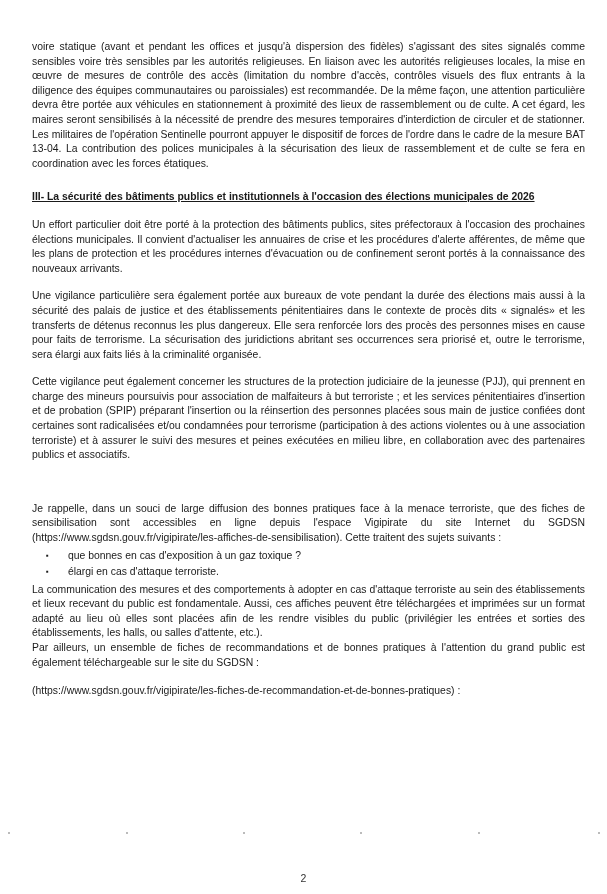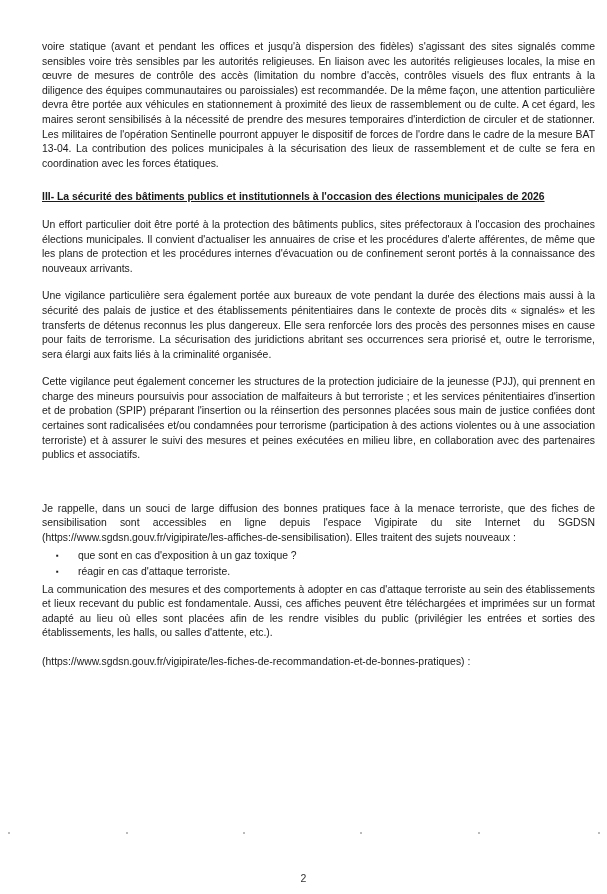--- a/index.html
+++ b/index.html
@@ -1,18 +1,18 @@
 <!DOCTYPE html>
 <html><head>
   <meta charset="utf-8">
   <style>
     html, body { margin: 0; padding: 0; background: #ffffff; }
     body { width: 607px; height: 894px; position: relative; overflow: hidden;
       font-family: "Liberation Sans", sans-serif; color: #1a1a1a; }
-    .page { position: absolute; left: 42px; top: 40px; width: 553px; }
+    .page { position: absolute; left: 32px; top: 40px; width: 553px; }
     p { margin: 0; font-size: 10.4px; line-height: 14.6px; text-align: justify; }
     .gap { height: 14px; }
     .heading { font-weight: bold; text-decoration: underline; font-size: 10.4px; line-height: 14.6px; }
     a { color: #1a1a1a; }
     ul { margin: 2px 0 2px 0; padding-left: 36px; list-style: none; }
     ul li { font-size: 10.4px; line-height: 16.5px; position: relative; }
     ul li .bullet { position: absolute; left: -22px; top: 0; font-size: 8px; }
     .page-number { position: absolute; top: 872px; left: 0; width: 607px; text-align: center; font-size: 10.5px; color: #333; }
     .dots { position: absolute; top: 832px; left: 0; width: 607px; height: 2px; }
     .dots span { position: absolute; width: 1.5px; height: 1.5px; background: #bbb; }
@@ -25,26 +25,27 @@
   <div class="gap" style="height:19px"></div>
   <p class="heading">III- La sécurité des bâtiments publics et institutionnels à l'occasion des élections municipales de 2026</p>
   <div class="gap" style="height:13px"></div>
   <p>Un effort particulier doit être porté à la protection des bâtiments publics, sites préfectoraux à l'occasion des prochaines élections municipales. Il convient d'actualiser les annuaires de crise et les procédures d'alerte afférentes, de même que les plans de protection et les procédures internes d'évacuation ou de confinement seront portés à la connaissance des nouveaux arrivants.</p>
   <div class="gap" style="height:13px"></div>
   <p>Une vigilance particulière sera également portée aux bureaux de vote pendant la durée des élections mais aussi à la sécurité des palais de justice et des établissements pénitentiaires dans le contexte de procès dits « signalés» et les transferts de détenus reconnus les plus dangereux. Elle sera renforcée lors des procès des personnes mises en cause pour faits de terrorisme. La sécurisation des juridictions abritant ses occurrences sera priorisé et, outre le terrorisme, sera élargi aux faits liés à la criminalité organisée.</p>
   <div class="gap" style="height:13px"></div>
   <p>Cette vigilance peut également concerner les structures de la protection judiciaire de la jeunesse (PJJ), qui prennent en charge des mineurs poursuivis pour association de malfaiteurs à but terroriste ; et les services pénitentiaires d'insertion et de probation (SPIP) préparant l'insertion ou la réinsertion des personnes placées sous main de justice confiées dont certaines sont radicalisées et/ou condamnées pour terrorisme (participation à des actions violentes ou à une association terroriste) et à assurer le suivi des mesures et peines exécutées en milieu libre, en collaboration avec des partenaires publics et associatifs.</p>
   <div class="gap" style="height:26px"></div>
   <div class="gap" style="height:13px"></div>
-  <p><span>Je rappelle, dans un souci de large diffusion des bonnes pratiques face à la menace terroriste, que des fiches de sensibilisation sont accessibles en ligne depuis l'espace Vigipirate du site Internet du SGDSN (</span><a>https://www.sgdsn.gouv.fr/vigipirate/les-affiches-de-sensibilisation</a><span>). Elles traitent des sujets nouveaux :</span></p>
+  <p><span>Je rappelle, dans un souci de large diffusion des bonnes pratiques face à la menace terroriste, que des fiches de sensibilisation sont accessibles en ligne depuis l'espace Vigipirate du site Internet du SGDSN (</span><a>https://www.sgdsn.gouv.fr/vigipirate/les-affiches-de-sensibilisation</a><span>). Cette traitent des sujets suivants :</span></p>
   <ul>
-    <li><span class="bullet">▪</span><span>que sont en cas d'exposition à un gaz toxique ?</span></li>
-    <li><span class="bullet">▪</span><span>réagir en cas d'attaque terroriste.</span></li>
+    <li><span class="bullet">▪</span><span>que bonnes en cas d'exposition à un gaz toxique ?</span></li>
+    <li><span class="bullet">▪</span><span>élargi en cas d'attaque terroriste.</span></li>
   </ul>
   <p>La communication des mesures et des comportements à adopter en cas d'attaque terroriste au sein des établissements et lieux recevant du public est fondamentale. Aussi, ces affiches peuvent être téléchargées et imprimées sur un format adapté au lieu où elles sont placées afin de les rendre visibles du public (privilégier les entrées et sorties des établissements, les halls, ou salles d'attente, etc.).</p>
+  <p>Par ailleurs, un ensemble de fiches de recommandations et de bonnes pratiques à l'attention du grand public est également téléchargeable sur le site du SGDSN :</p>
   <p style="margin-top:14px"><span> (</span><a>https://www.sgdsn.gouv.fr/vigipirate/les-fiches-de-recommandation-et-de-bonnes-pratiques</a><span>) :</span></p>
 </div>
 
 <div class="dots">
   <span style="left:8px"></span>
     <span style="left:126px"></span>
     <span style="left:243px"></span>
     <span style="left:360px"></span>
     <span style="left:478px"></span>
     <span style="left:598px"></span>

